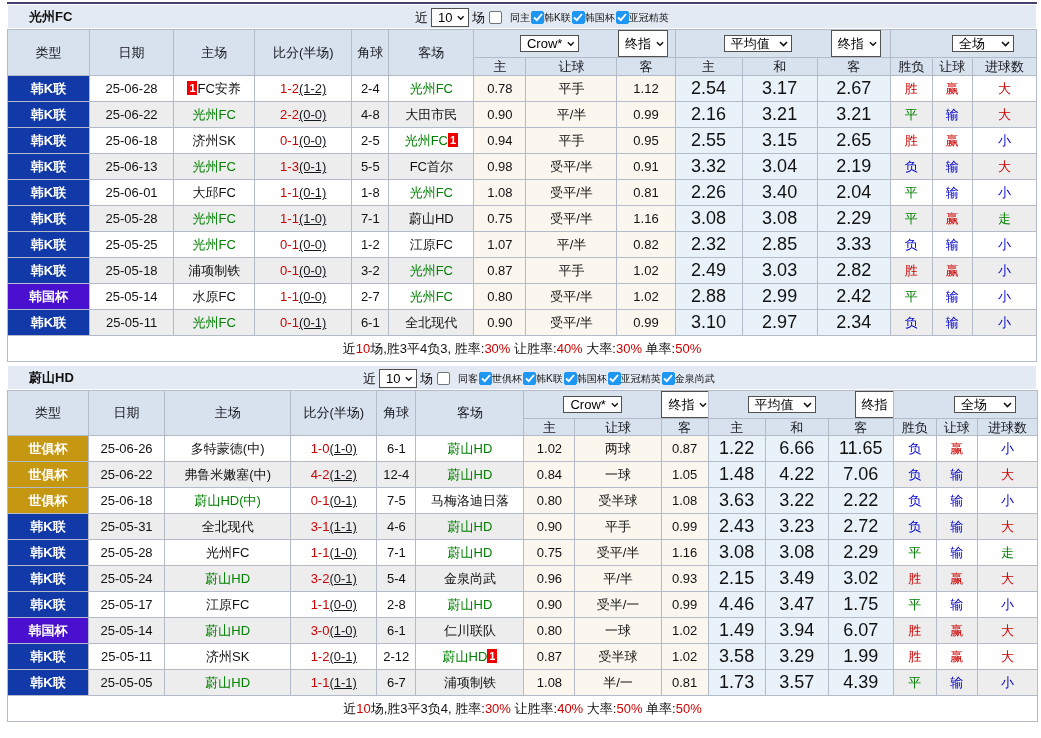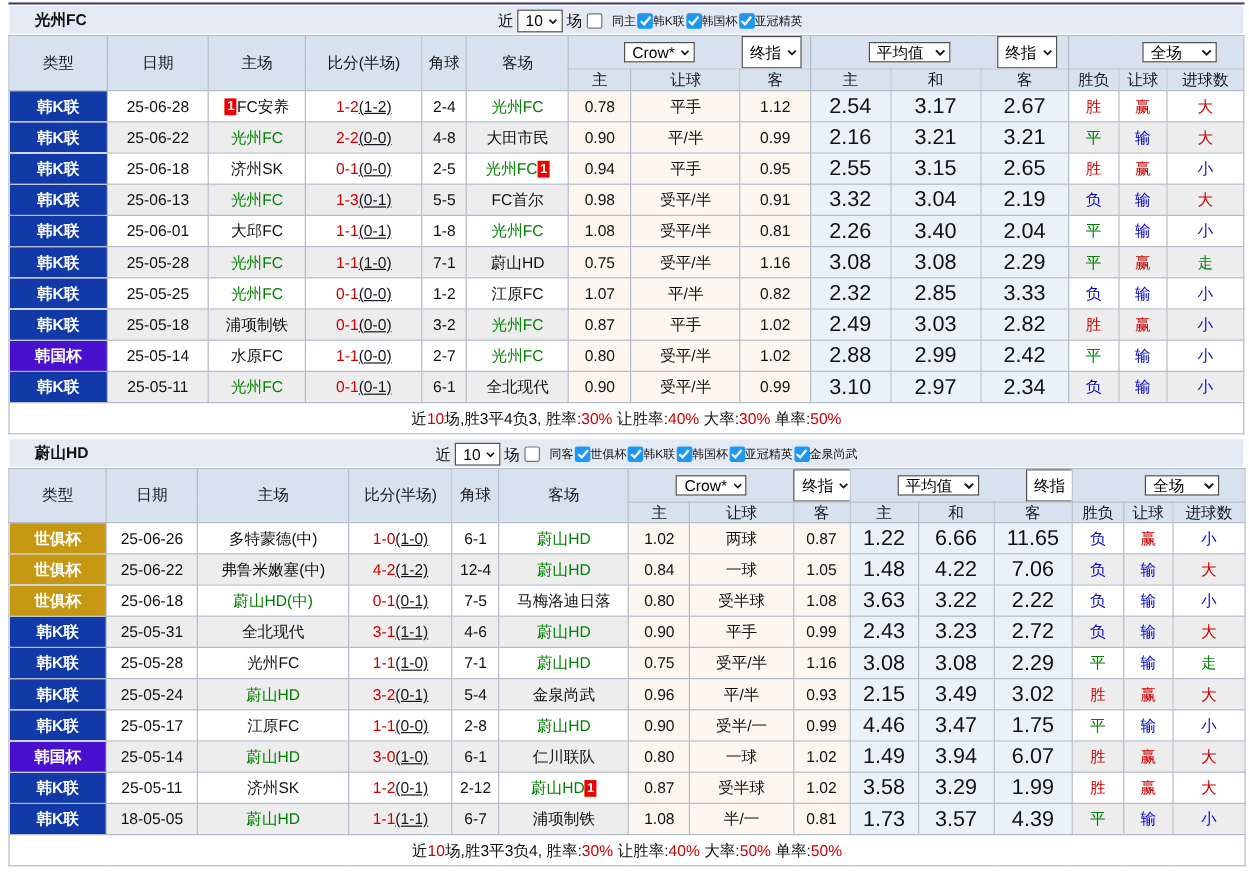--- a/index.html
+++ b/index.html
@@ -632,21 +632,21 @@
 <td class="cream" data-name="handicap-odds-away-cell">1.02</td>
 <td class="avg" data-name="average-home-odds-cell">3.58</td>
 <td class="avg" data-name="average-draw-odds-cell">3.29</td>
 <td class="avg" data-name="average-away-odds-cell">1.99</td>
 <td class="plain res red" data-name="match-result-cell">胜</td>
 <td class="plain res red" data-name="handicap-result-cell">赢</td>
 <td class="plain res red" data-name="goals-result-cell">大</td>
 </tr>
             <tr data-name="match-row">
 <td class="type kl" data-name="league-badge">韩K联</td>
-<td class="plain date" data-name="match-date">18-05-05</td>
+<td class="plain date" data-name="match-date">25-05-05</td>
 <td class="plain" data-name="home-team-cell"><span class="tname green" data-name="home-team-name">蔚山HD</span></td>
 <td class="plain" data-name="score-cell"><span class="ft" data-name="full-time-score">1-1</span><span class="ht" data-name="half-time-score">(1-1)</span></td>
 <td class="plain" data-name="corners-cell">6-7</td>
 <td class="plain" data-name="away-team-cell"><span class="tname" data-name="away-team-name">浦项制铁</span></td>
 <td class="cream" data-name="handicap-odds-home-cell">1.08</td>
 <td class="cream" data-name="handicap-line-cell">半/一</td>
 <td class="cream" data-name="handicap-odds-away-cell">0.81</td>
 <td class="avg" data-name="average-home-odds-cell">1.73</td>
 <td class="avg" data-name="average-draw-odds-cell">3.57</td>
 <td class="avg" data-name="average-away-odds-cell">4.39</td>

